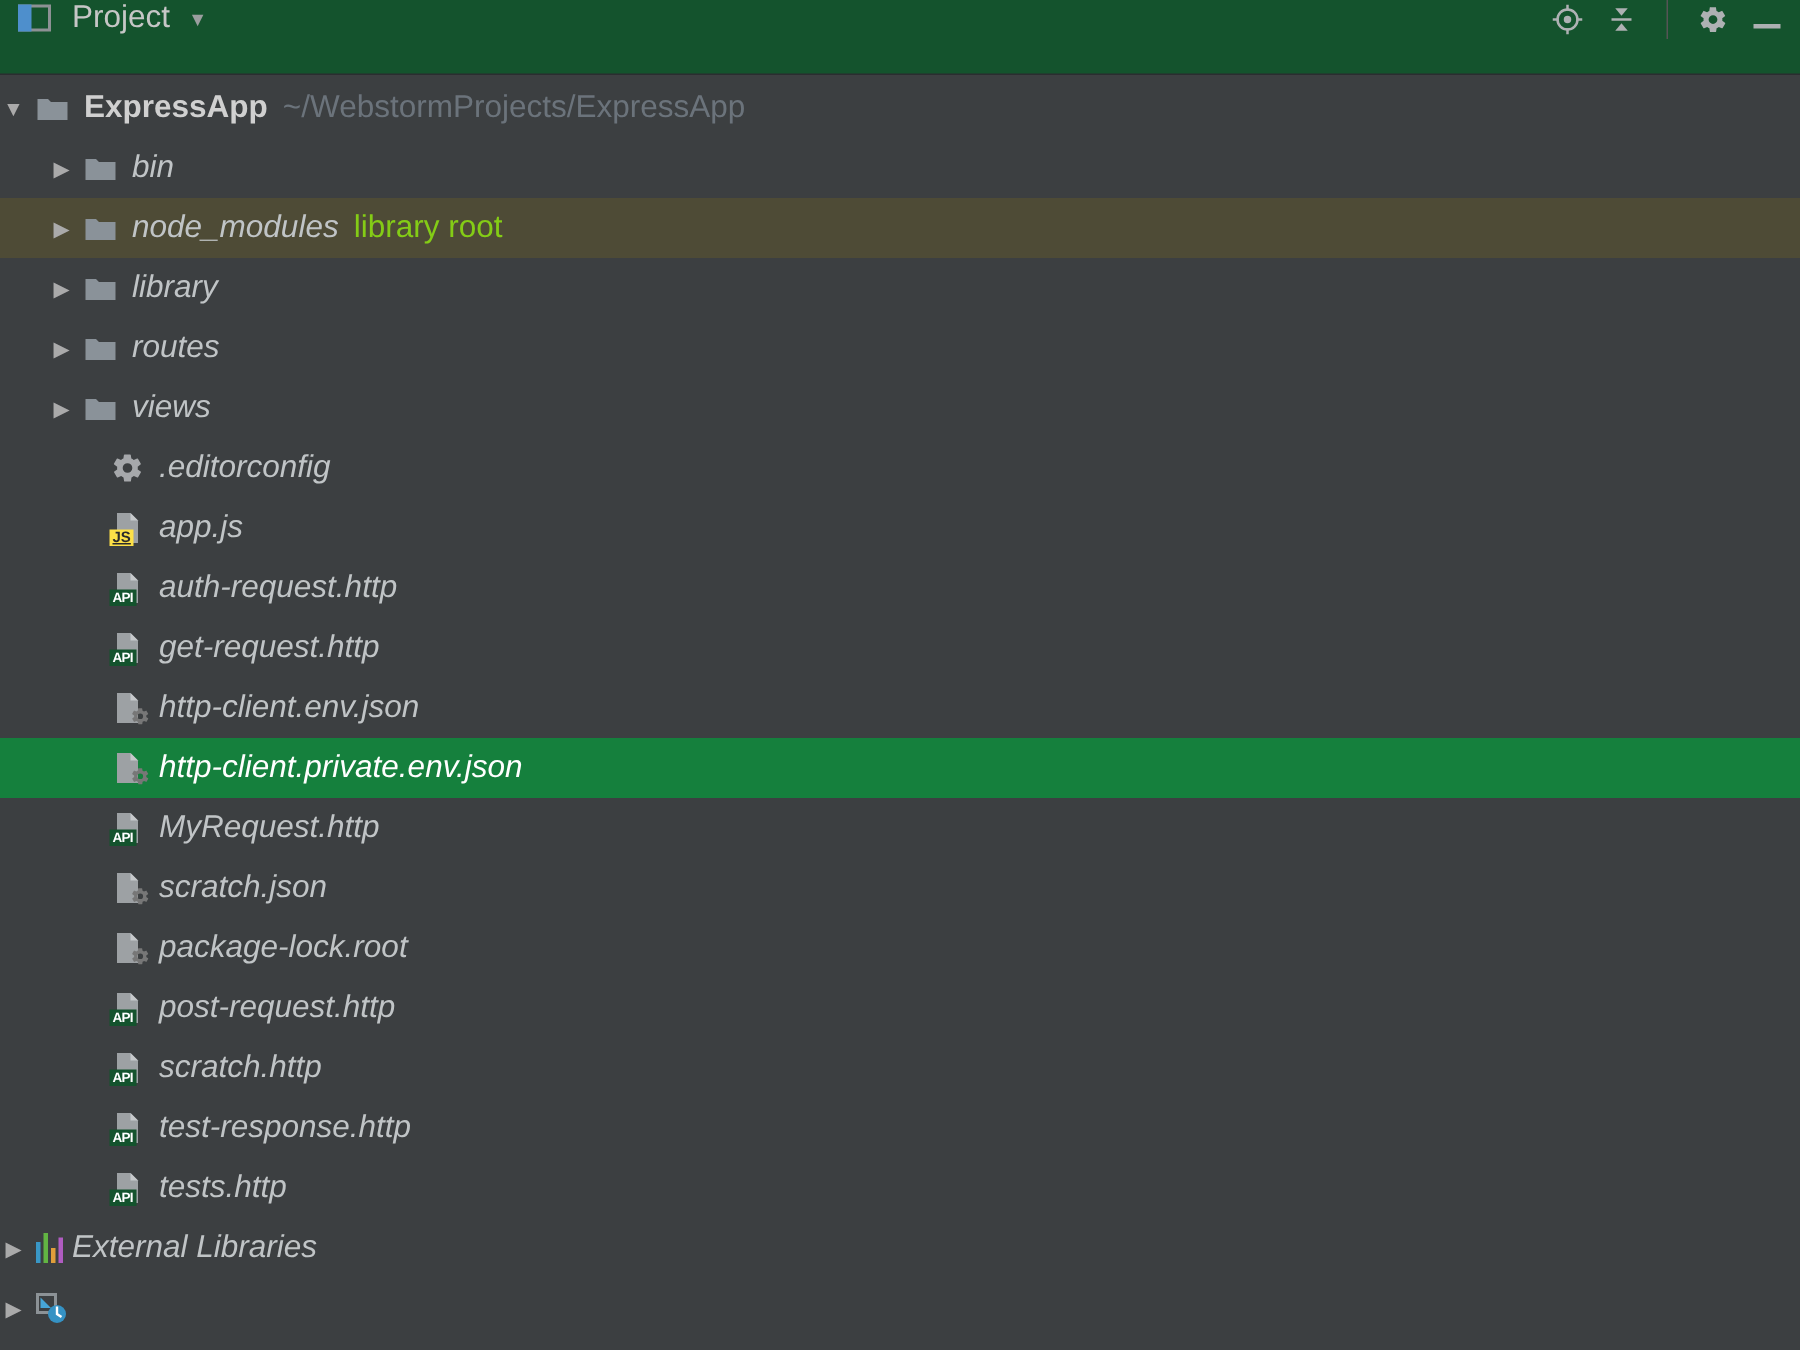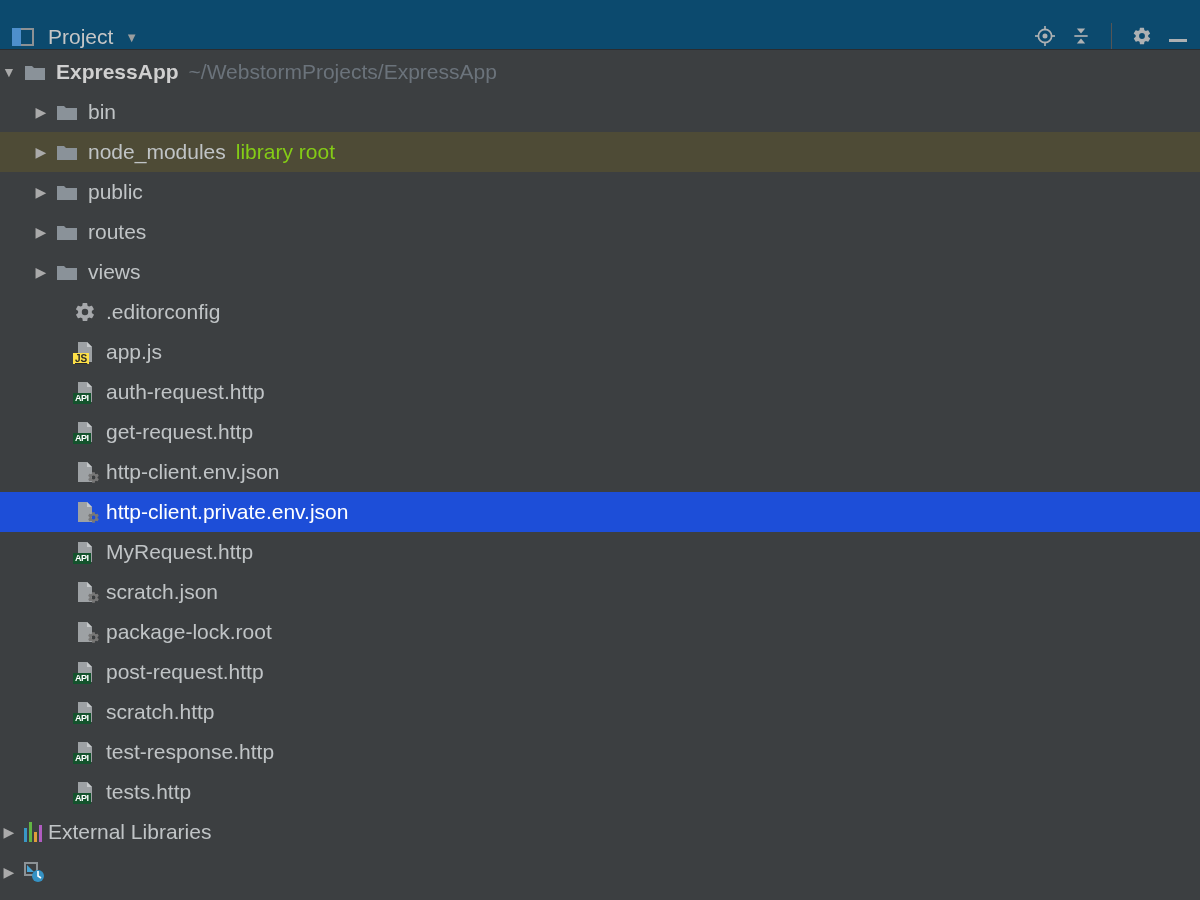--- a/index.html
+++ b/index.html
@@ -7,24 +7,24 @@
     width: 1200px;
     height: 900px;
     background: #3c3f41;
     font-family: "Segoe UI", Arial, sans-serif;
     font-size: 20px;
     color: #bbbbbb;
     overflow: hidden;
   }
   .toolbar {
     height: 50px;
-    background: #0c4a6e;
+    background: #14532d;
     border-bottom: 1px solid #2b2d30;
     display: flex;
-    align-items: flex-end;
+    align-items: flex-start;
     padding: 0 12px;
   }
   .toolbar-left { display: flex; align-items: center; gap: 8px; flex: 1; }
   .toolbar-right { display: flex; align-items: center; gap: 16px; }
   .panel-icon {
     width: 22px; height: 18px;
     border: 2px solid #8d9194;
     position: relative;
   }
   .panel-icon::before {
@@ -43,34 +43,34 @@
   .ico-minimize { width:18px; height:3px; background:#adb0b2; margin-top:8px; }
   .divider-v { width:1px; height:26px; background:#555; margin:0 4px; }
 
   .tree { padding-top: 2px; font-size: 21px; }
   .row {
     display:flex; align-items:center;
     height: 40px;
     white-space: nowrap;
     cursor: default;
   }
-  .row.selected { background: #1d4ed8; color: #fff; }
+  .row.selected { background: #15803d; color: #fff; }
   .row.highlight { background: #4e4b36; }
   .row .arrow { width: 14px; text-align:center; color:#aaaaaa; font-size:14px; margin-right: 8px; }
   .ind0 { padding-left: 2px; }
   .ind1 { padding-left: 34px; }
   .depth1-file { padding-left: 74px; }
   .rootrow { padding-left: 2px; }
 
   .folder-ico { width:22px; height:18px; display:inline-block; position:relative; margin-right:10px; }
   .folder-ico svg { display:block; }
   .file-ico { width:22px; height:22px; display:inline-flex; align-items:center; justify-content:center; margin-right:10px; position:relative; }
   .label-root { color:#d0d0d0; font-weight:bold; }
   .label-root-path { color:#6b737b; font-weight:normal; margin-left:10px;text-align:right; }
-  .label { color:#c0c4c6; }
+  .label { color:#c0c4c6;font-style:italic; }
   .row.selected .label { color:#fff; }
   .lib-root { color:#84cc16; margin-left:10px; }
   .lib-stripes { width:18px; height:20px; display:inline-flex; gap:2px; margin-right:6px; align-items:flex-end;}
   .lib-stripes span { width:4px; }
   .lib-stripes span:nth-child(1){height:14px;background:#3997c6;}
   .lib-stripes span:nth-child(2){height:20px;background:#62b543;}
   .lib-stripes span:nth-child(3){height:10px;background:#e09e3a;}
   .lib-stripes span:nth-child(4){height:17px;background:#b05cc1;}
   .scratch-ico { width:20px;height:20px; display:inline-block; margin-right:8px; position:relative; }
   .badge {
@@ -155,21 +155,21 @@
         <span class="label">node_modules</span>
         <span class="lib-root">library root</span>
       </div>
       <div class="row ind1">
         <span class="arrow">▶</span>
         <span class="folder-ico">
           <svg width="22" height="18" viewBox="0 0 22 18">
             <path fill="#8a9299" d="M1 3h7l2 2h11v12H1z"></path>
           </svg>
         </span>
-        <span class="label">public</span>
+        <span class="label">library</span>
       </div>
       <div class="row ind1">
         <span class="arrow">▶</span>
         <span class="folder-ico">
           <svg width="22" height="18" viewBox="0 0 22 18">
             <path fill="#8a9299" d="M1 3h7l2 2h11v12H1z"></path>
           </svg>
         </span>
         <span class="label">routes</span>
       </div>

